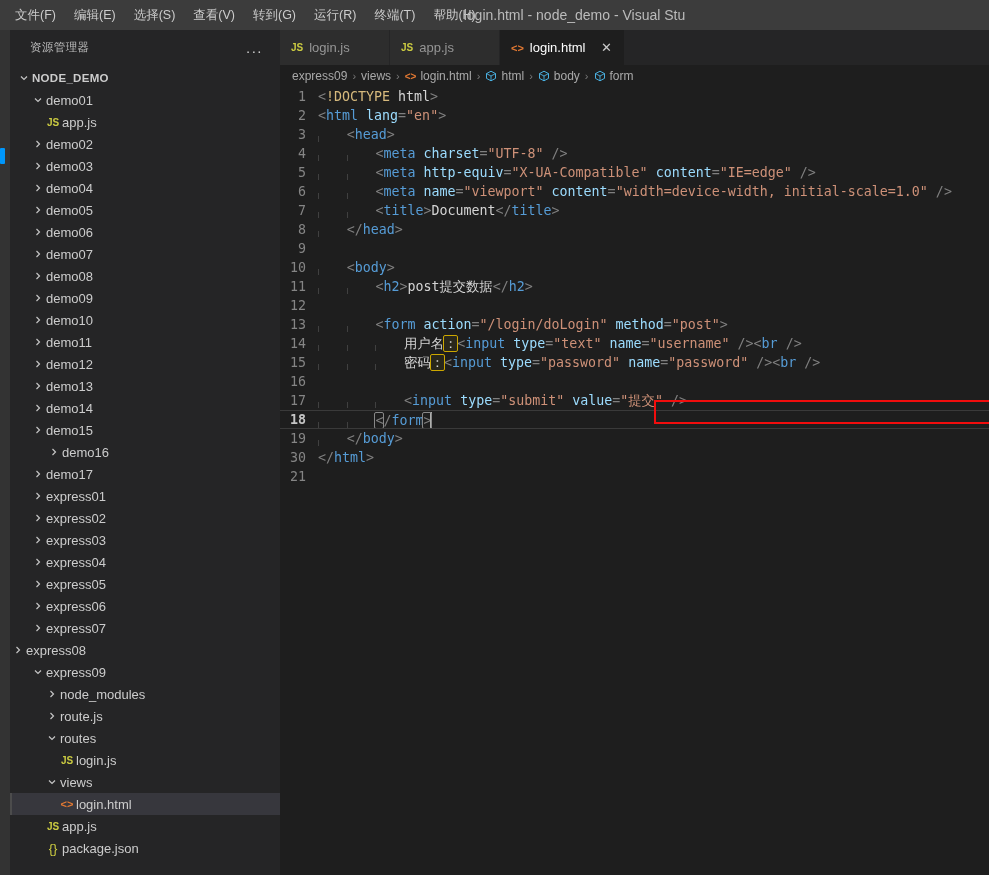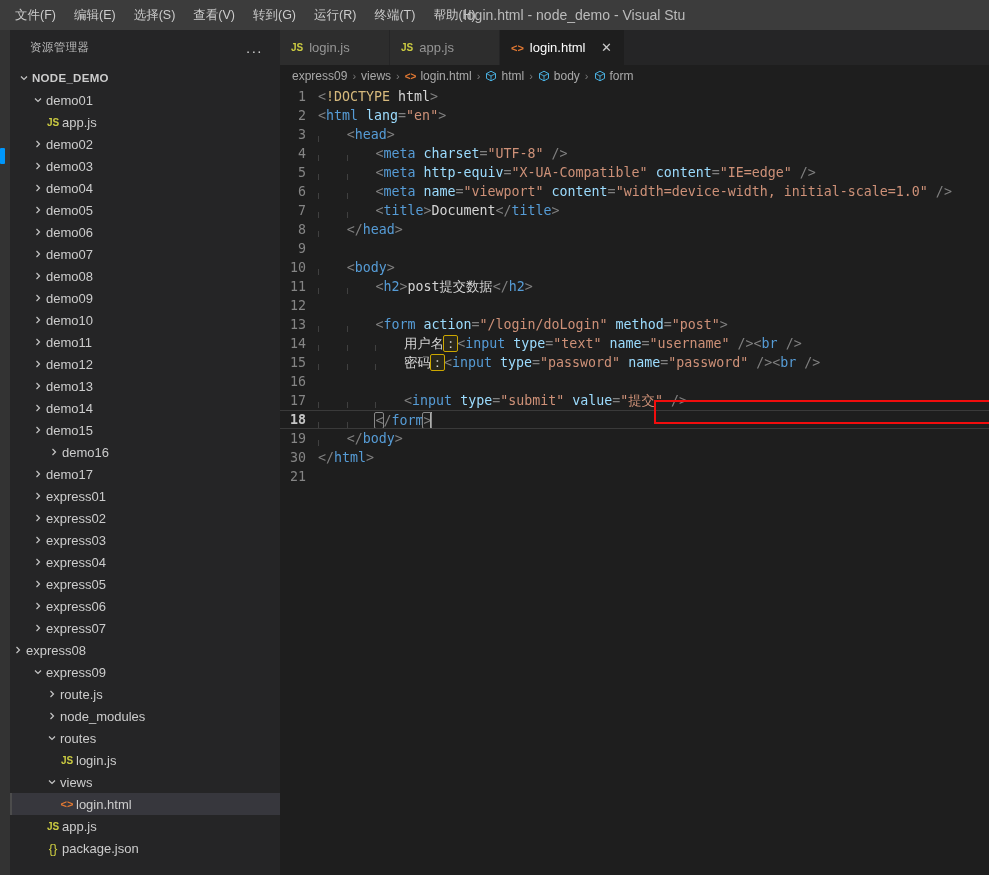--- a/index.html
+++ b/index.html
@@ -432,29 +432,29 @@
               </svg>
             </span>
             <span class="label">express09</span>
           </div>
           <div class="row" style="padding-left: 34px;">
             <span class="twisty">
               <svg width="10" height="10" viewBox="0 0 10 10">
                 <path d="M3.5 2 L6.5 5 L3.5 8" fill="none" stroke="currentColor" stroke-width="1.2"></path>
               </svg>
             </span>
+            <span class="label">node_modules</span>
+          </div>
+          <div class="row" style="padding-left: 34px;">
+            <span class="twisty">
+              <svg width="10" height="10" viewBox="0 0 10 10">
+                <path d="M3.5 2 L6.5 5 L3.5 8" fill="none" stroke="currentColor" stroke-width="1.2"></path>
+              </svg>
+            </span>
             <span class="label">route.js</span>
-          </div>
-          <div class="row" style="padding-left: 34px;">
-            <span class="twisty">
-              <svg width="10" height="10" viewBox="0 0 10 10">
-                <path d="M3.5 2 L6.5 5 L3.5 8" fill="none" stroke="currentColor" stroke-width="1.2"></path>
-              </svg>
-            </span>
-            <span class="label">node_modules</span>
           </div>
           <div class="row" style="padding-left: 34px;">
             <span class="twisty">
               <svg width="10" height="10" viewBox="0 0 10 10">
                 <path d="M2 3.5 L5 6.5 L8 3.5" fill="none" stroke="currentColor" stroke-width="1.2"></path>
               </svg>
             </span>
             <span class="label">routes</span>
           </div>
           <div class="row" style="padding-left: 48px;">

